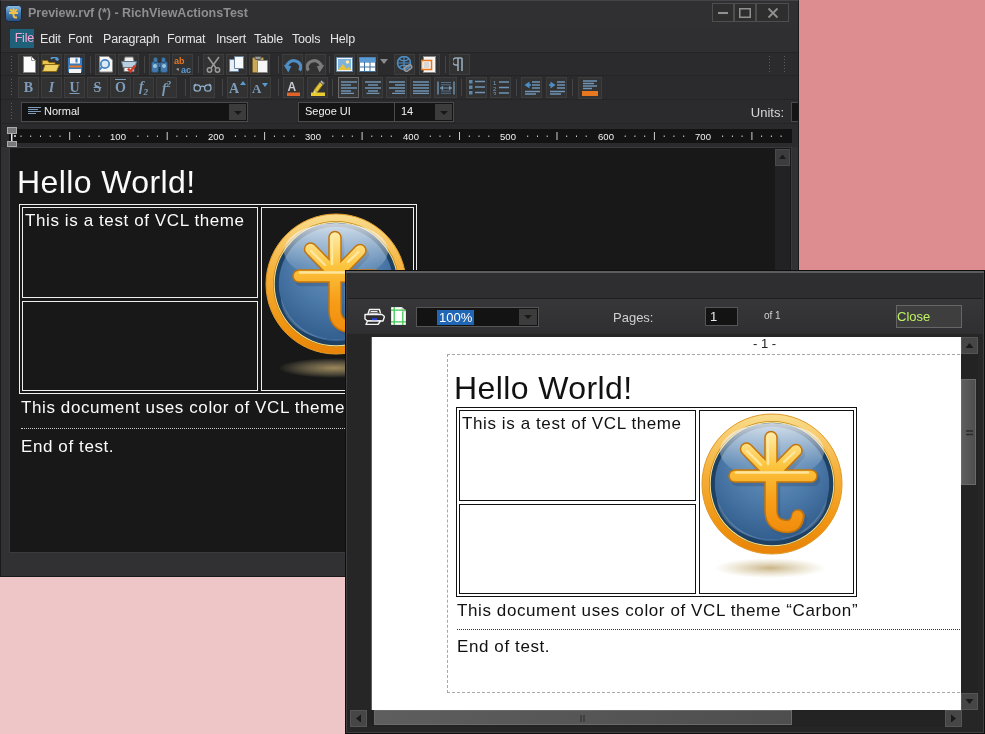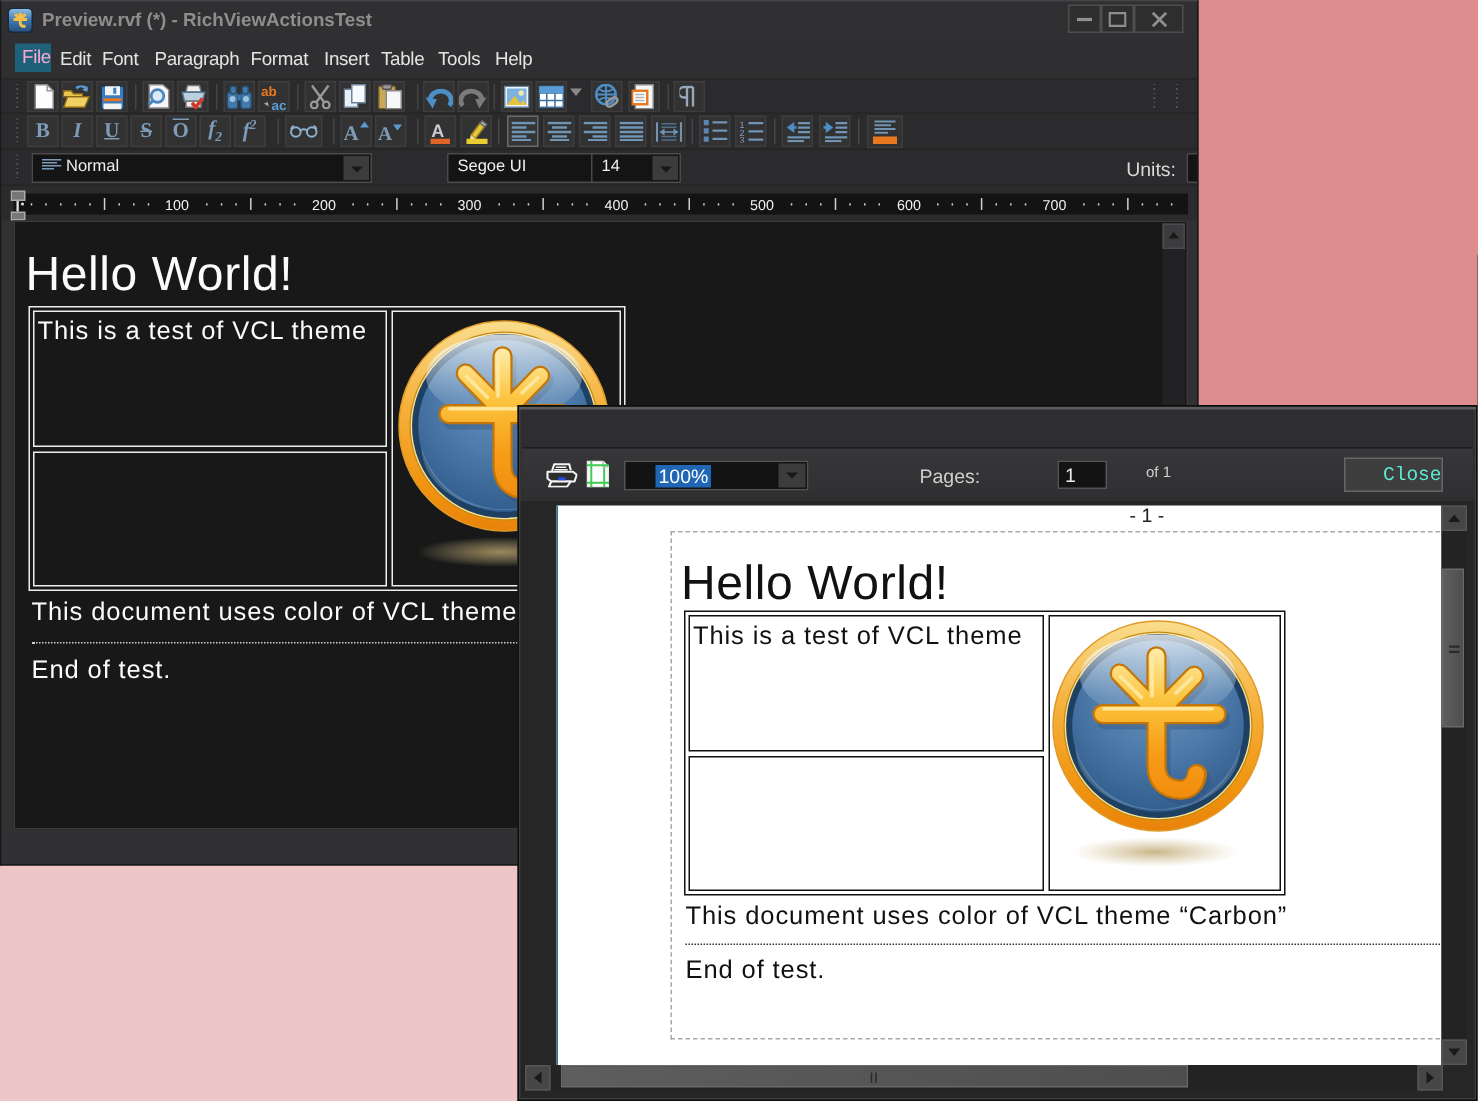--- a/index.html
+++ b/index.html
@@ -51,21 +51,21 @@
 #preview { position:absolute; left:345px; top:270px; width:640px; height:464px; background:#2e2e30; border:1px solid #0e0e0e; box-shadow:inset 0 2px 0 #5c5c5e, inset 1px 0 0 #3e3e40, inset -1px 0 0 #3e3e40, inset 0 -1px 0 #3e3e40; }
 #pv-title { position:absolute; left:2px; top:3px; right:2px; height:24px; background:linear-gradient(to bottom,#37373a,#2e2e30); }
 #pv-title .txt { position:absolute; left:28px; top:5px; color:#f2f2f2; font-weight:bold; font-size:13px; }
 #pv-btns { position:absolute; right:10px; top:-0.5px; display:flex; }
 #pv-toolbar { position:absolute; left:2px; top:27px; right:2px; height:37px; background:linear-gradient(to bottom,#37373a,#2f2f31); border-top:1px solid #1f1f1f; }
 #pv-combo { position:absolute; left:68px; top:8px; width:123px; height:20px; background:#131313; border:1px solid #555; }
 #pv-combo .hl { position:absolute; left:20px; top:2px; background:#2166b4; color:#fff; font-size:13px; padding:0 2px; }
 #pv-pages { position:absolute; left:265px; top:11px; color:#cfcfcf; font-size:13px; }
 #pv-num { position:absolute; left:357px; top:8px; width:33px; height:19px; background:#131313; border:1px solid #555; color:#e8e8e8; font-size:13px; padding:1px 4px; }
 #pv-of { position:absolute; left:416px; top:11px; color:#cfcfcf; font-size:10px; }
-#pv-close { position:absolute; right:20px; top:6px; width:66px; height:23px; background:#3e3e3e; border:1px solid #666; color:#5eead4; font-size:13px; text-align:right; line-height:21px;font-family:Liberation Mono, monospace; }
+#pv-close { position:absolute; right:20px; top:6px; width:66px; height:23px; background:#3e3e3e; border:1px solid #666; color:#bef264; font-size:13px; text-align:left; line-height:21px; }
 #pv-client { position:absolute; left:1px; top:63px; right:1px; bottom:1px; background:#262626; overflow:hidden; }
 .sbtn { position:absolute; width:17px; height:17px; background:#464646; border:1px solid #555; }
 .sthumb { background:linear-gradient(to right,#5e5e5e,#4e4e4e); border:1px solid #6a6a6a; position:absolute; }
 
 #pv-head { position:absolute; left:753px; top:336px; color:#222; font-size:13px; }
 #pv-margin { position:absolute; left:447px; top:354px; width:513px; height:339px; border-left:1px dashed #a8a8a8; border-top:1px dashed #a8a8a8; border-bottom:1px dashed #a8a8a8; }
 #hello2 { position:absolute; left:454px; top:370px; font-size:32px; letter-spacing:0.4px; color:#111; }
 #ptable { position:absolute; left:456px; top:407px; width:401px; height:190px; border:1px solid #111; }
 #ptable .inner { position:absolute; border:1px solid #111; }
 #pline1 { position:absolute; left:457px; top:601px; letter-spacing:0.6px; font-size:17px; color:#111; }

